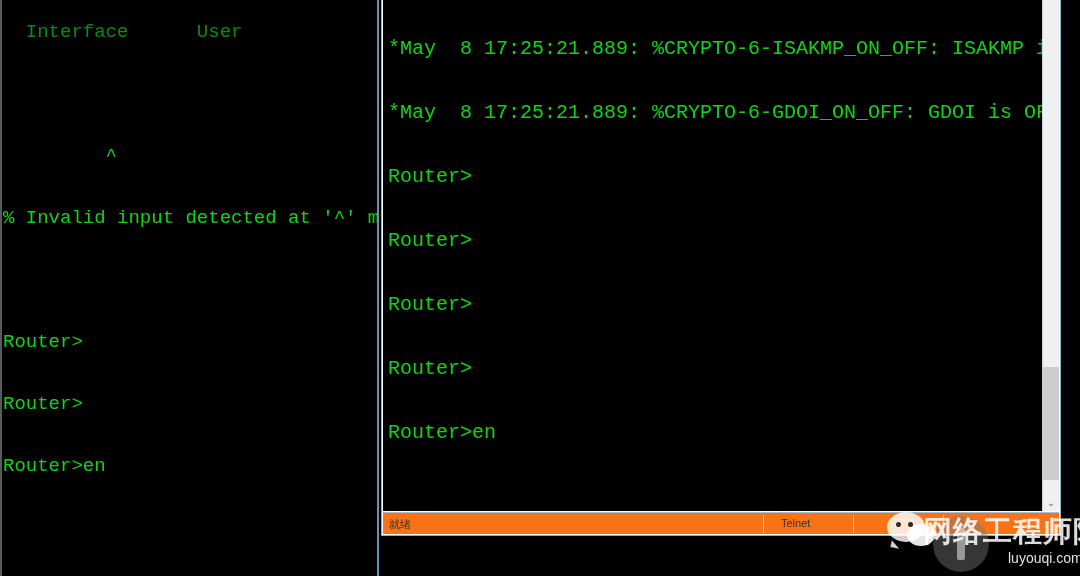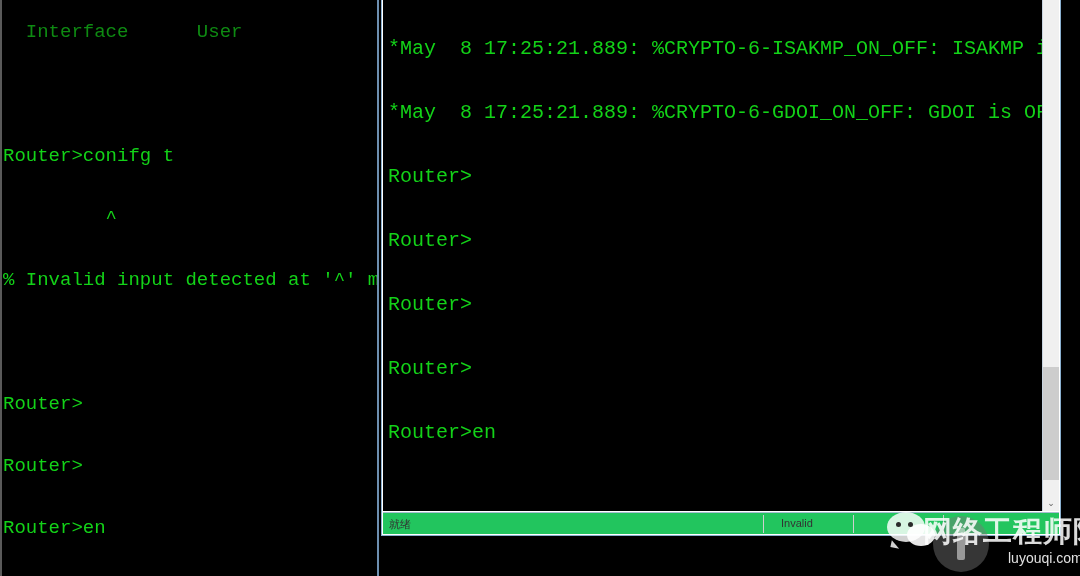--- a/index.html
+++ b/index.html
@@ -127,21 +127,21 @@
     text-align: center;
   }
 
   
   #right-statusbar {
     position: absolute;
     left: 1px;
     right: 1px;
     bottom: 1px;
     height: 22px;
-    background: #22c55e;
+    background: #f97316;
     border-top: 1px solid #a8bdd2;
     box-sizing: border-box;
     font-family: "Liberation Sans", "DejaVu Sans", sans-serif;
     font-size: 11px;
     color: #333333;
   }
   #status-ready {
     position: absolute;
     left: 6px;
     top: 4px;
@@ -249,21 +249,20 @@
 </style>
 </head>
 <body>
 
 <div id="left-window">
   <div class="term-border-left"></div>
 
   <div id="left-screen">
     <div class="lline dim">  Interface      User               Mod</div>
     <div class="lline"></div>
-    <div class="lline">Router&gt;conifg t</div>
     <div class="lline">         ^</div>
     <div class="lline">% Invalid input detected at '^' marke</div>
     <div class="lline"></div>
     <div class="lline">Router&gt;</div>
     <div class="lline">Router&gt;</div>
     <div class="lline">Router&gt;en</div>
     
     
     
     
@@ -308,21 +307,21 @@
   </div>
 
   <div id="right-scrollbar">
     <div id="sb-thumb"></div>
     <div id="sb-down">⌄</div>
   </div>
 
   <div id="right-statusbar">
     <div id="status-ready">就绪</div>
     <div class="status-sep" style="left:380px;"></div>
-    <div id="status-telnet">Invalid</div>
+    <div id="status-telnet">Telnet</div>
     <div class="status-sep" style="left:470px;"></div>
     <div class="status-sep" style="left:560px;"></div>
   </div>
 
 </div>
 
 <div id="watermark">
   <div id="wm-ring">
       <div class="bar"></div>
     </div>

